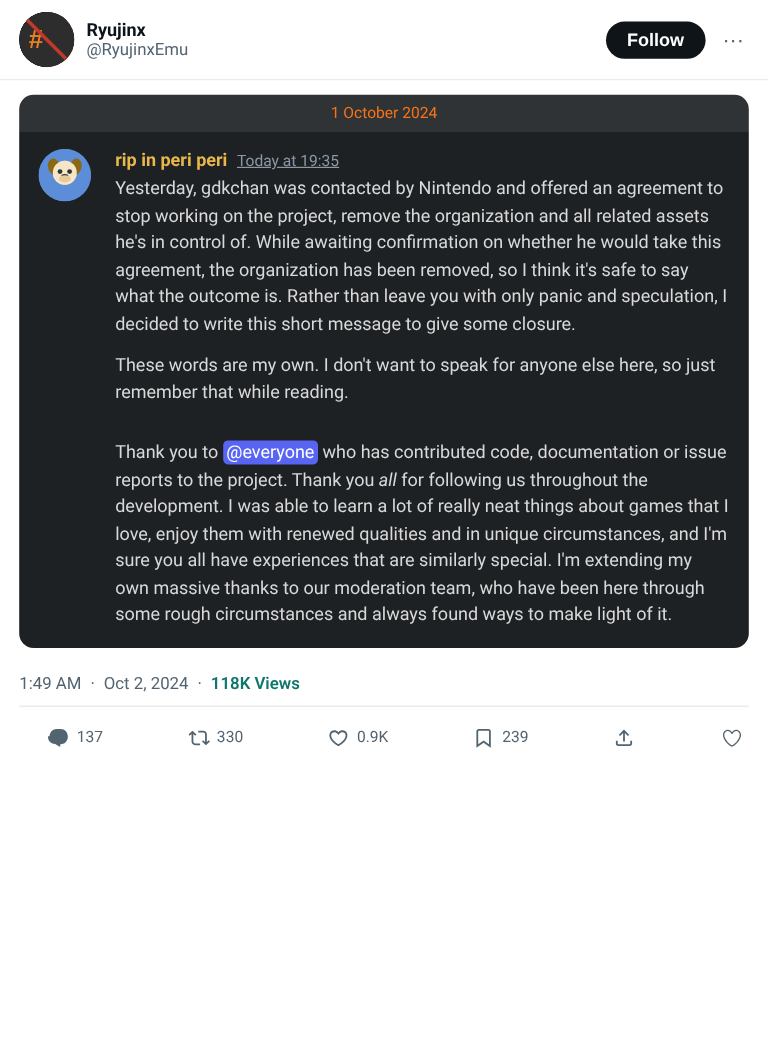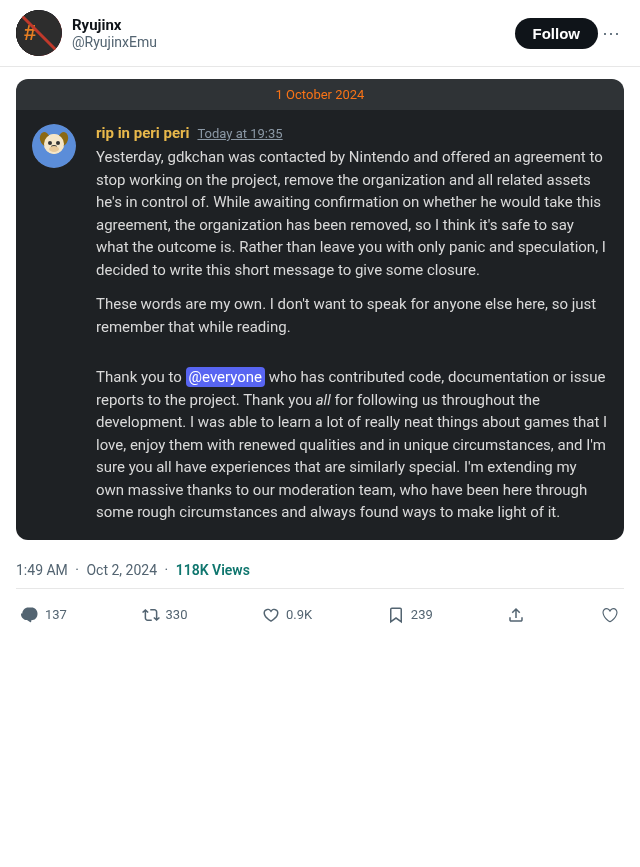--- a/index.html
+++ b/index.html
@@ -43,20 +43,21 @@
       font-size: 15px;
       color: #0f1419;
     }
     .header-handle {
       font-size: 14px;
       color: #536471;
     }
     .header-actions {
       display: flex;
       align-items: center;
+      gap: 10px;
     }
     .follow-button {
       background: #0f1419;
       color: #ffffff;
       border: none;
       border-radius: 20px;
       padding: 7px 18px;
       font-size: 15px;
       font-weight: 700;
       cursor: pointer;
@@ -175,20 +176,21 @@
       background: #e7e7e7;
       margin: 6px 16px;
     }
 
     
     .action-bar {
       display: flex;
       align-items: flex-start;
       justify-content: space-between;
       padding: 4px 16px 12px 16px;
+      margin-left: 19px;
     }
     .action-item {
       display: flex;
       align-items: center;
       gap: 5px;
       color: #536471;
       font-size: 13px;
       cursor: pointer;
       padding: 6px 4px;
     }

